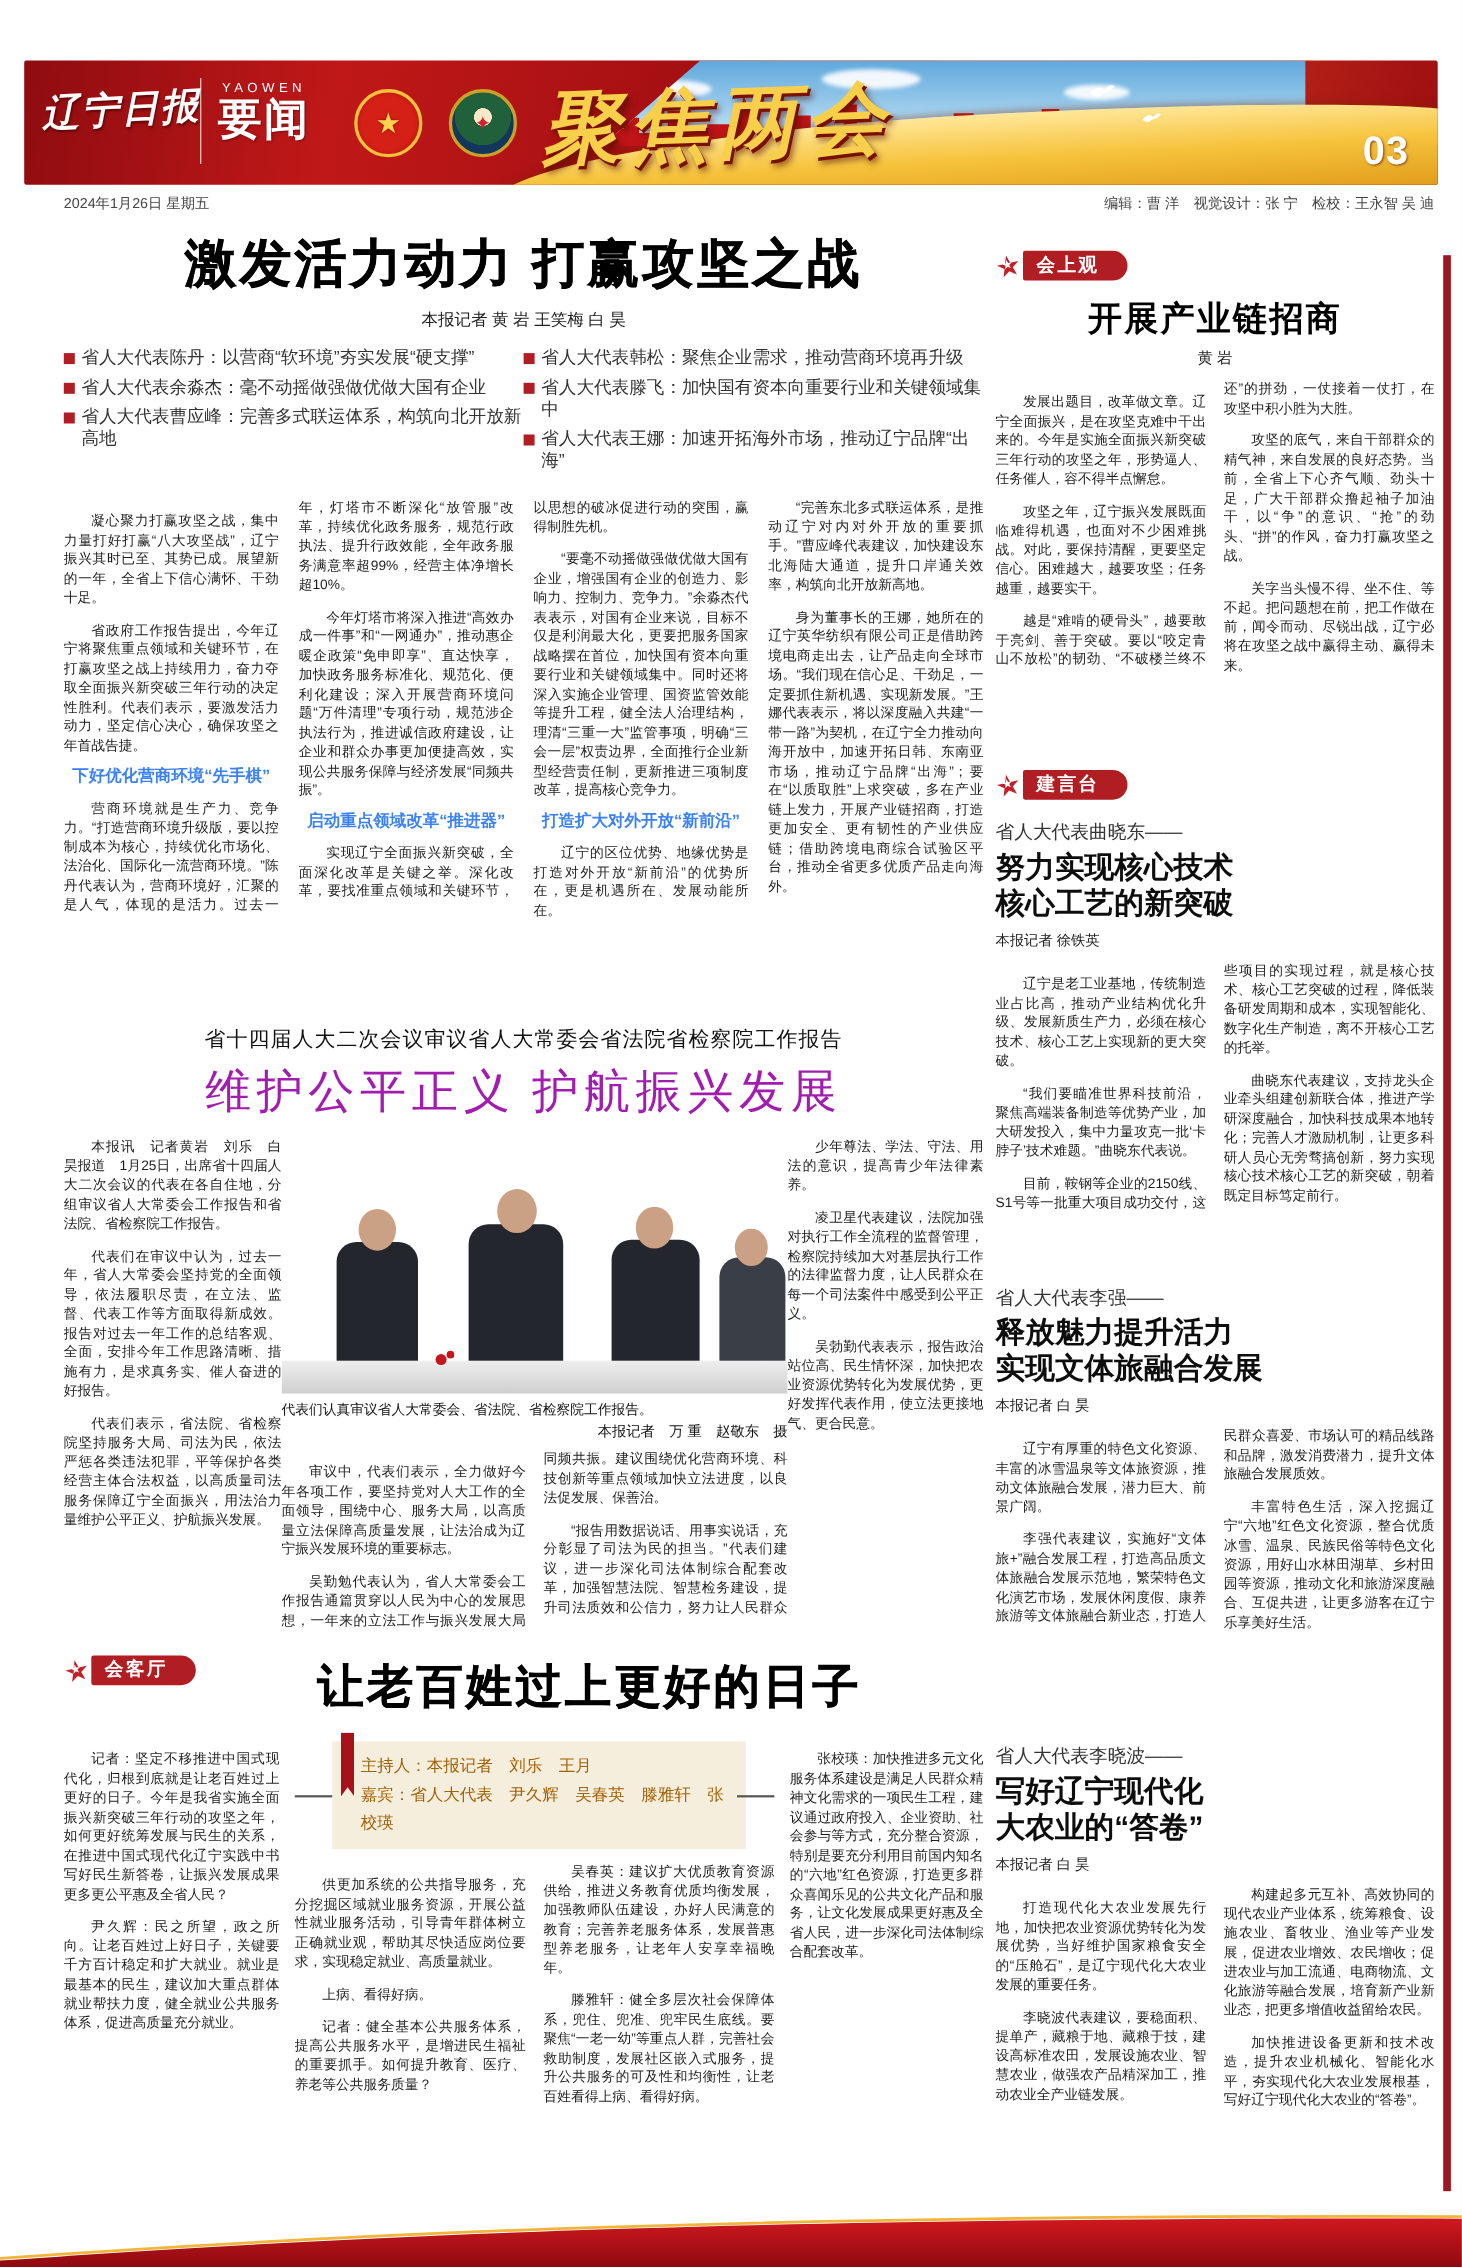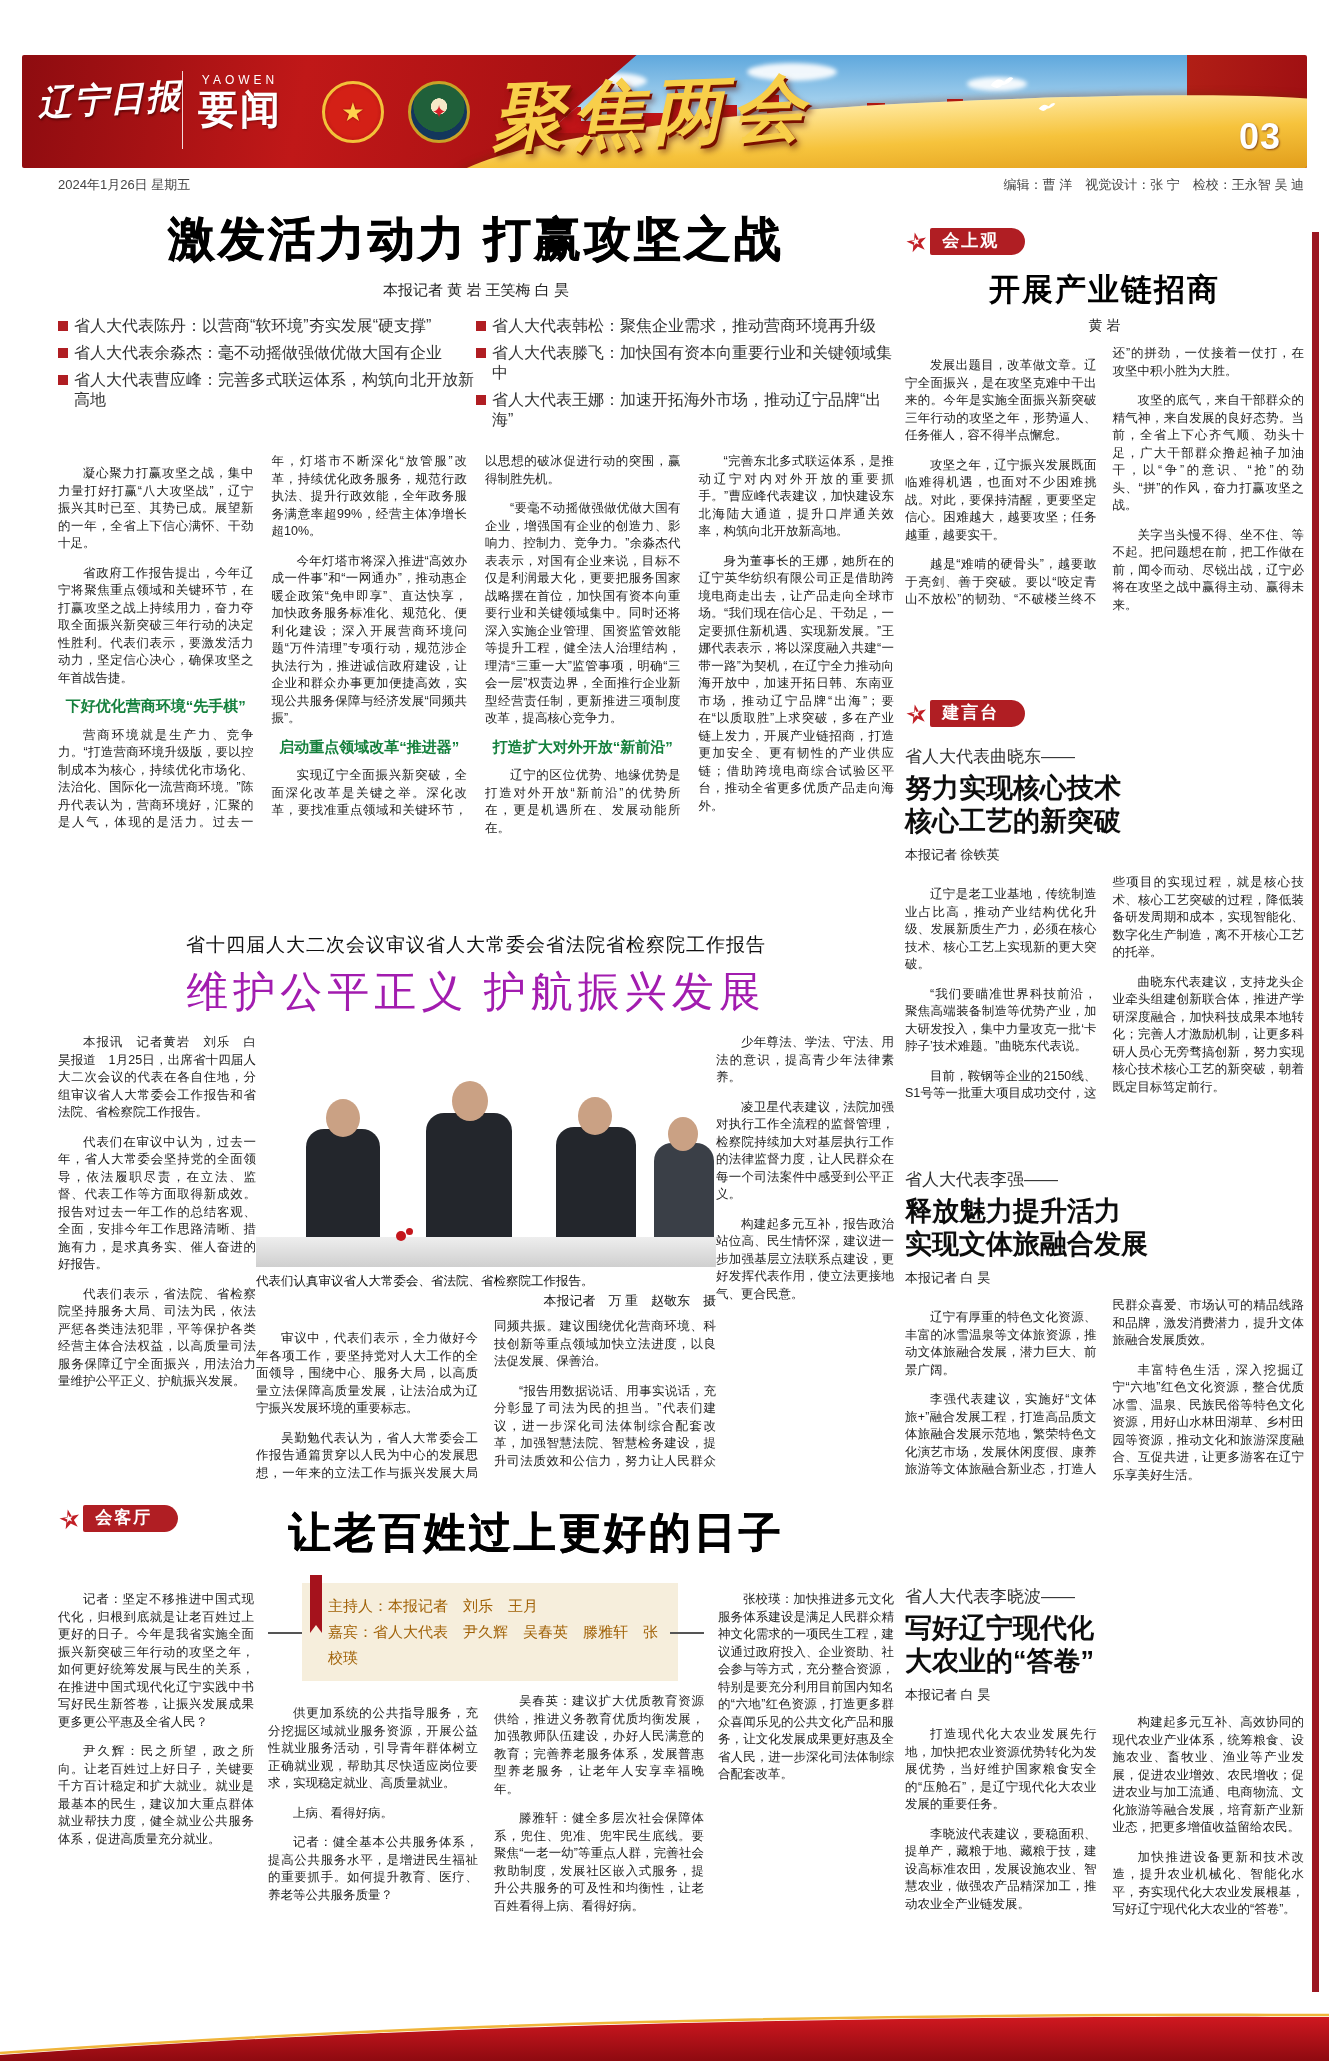--- a/index.html
+++ b/index.html
@@ -39,21 +39,21 @@
   
   .dateline{position:absolute;top:176px;left:58px;width:1246px;display:flex;justify-content:space-between;
           font-size:13px;color:#444;}
   
   .badge-wrap{display:flex;align-items:center;gap:2px;}
   .star-icon{position:relative;color:#c21f26;font-size:26px;line-height:1;transform:rotate(-12deg);}
   .star-icon::after{content:"★";position:absolute;left:6px;top:7px;font-size:11px;color:#fff;}
   .badge{background:#b01e23;color:#fff;font-weight:bold;font-size:17px;letter-spacing:2px;
           padding:3px 26px 4px 12px;border-radius:2px 14px 14px 2px;line-height:1.2;}
   .para{margin:12px 0 2px 0;text-indent:2em;text-align:justify;}
-  .sub{margin:10px 0 8px;text-align:center;font-size:15px;color:#15803d;}
+  .sub{margin:10px 0 8px;text-align:center;font-size:15px;color:#3b82f6;}
   .body-txt{font-size:12.5px;line-height:17.5px;color:#1d1d1d;overflow:hidden;}
   .col2{column-count:2;column-gap:16px;}
   .col4{column-count:4;column-gap:18px;}
   .kicker-rep{font-size:17px;color:#333;margin:0 0 4px;}
   .side-h{font-size:27px;line-height:33px;font-weight:bold;color:#0d0d0d;margin:2px 0 8px;}
   .side-by{font-size:13px;color:#222;margin:0 0 10px;}
   
   .main-art{position:absolute;top:202px;left:58px;width:836px;height:726px;}
   .h-main{font-size:47px;font-weight:900;letter-spacing:3px;text-align:center;color:#000;margin:6px 0 10px;
           -webkit-text-stroke:.6px #000;}
@@ -295,21 +295,21 @@
         <div class="credit">本报记者　万 重　赵敬东　摄</div>
         <div class="below-photo body-txt col2">
             <p class="para">审议中，代表们表示，全力做好今年各项工作，要坚持党对人大工作的全面领导，围绕中心、服务大局，以高质量立法保障高质量发展，让法治成为辽宁振兴发展环境的重要标志。</p>
             <p class="para">吴勤勉代表认为，省人大常委会工作报告通篇贯穿以人民为中心的发展思想，一年来的立法工作与振兴发展大局同频共振。建议围绕优化营商环境、科技创新等重点领域加快立法进度，以良法促发展、保善治。</p>
             <p class="para">“报告用数据说话、用事实说话，充分彰显了司法为民的担当。”代表们建议，进一步深化司法体制综合配套改革，加强智慧法院、智慧检务建设，提升司法质效和公信力，努力让人民群众的获得感、幸福感、安全感更加充实、更有保障、更可持续。</p>
           </div>
       </div>
       <div class="mid-right body-txt" style="height:452px;">
           <p class="para">少年尊法、学法、守法、用法的意识，提高青少年法律素养。</p>
           <p class="para">凌卫星代表建议，法院加强对执行工作全流程的监督管理，检察院持续加大对基层执行工作的法律监督力度，让人民群众在每一个司法案件中感受到公平正义。</p>
-          <p class="para">构建起多元互补，报告政治站位高、民生情怀深，建议进一步加强基层立法联系点建设，更好发挥代表作用，使立法更接地气、更合民意。</p>
+          <p class="para">吴勃勤代表表示，报告政治站位高、民生情怀深，加快把农业资源优势转化为发展优势，更好发挥代表作用，使立法更接地气、更合民意。</p>
         </div>
     </div>
   </div>
 
   <div class="guest">
     <div class="guest-head">
       <div class="badge-wrap">
         <span class="star-icon">★</span>
         <span class="badge">会客厅</span>
       </div>

